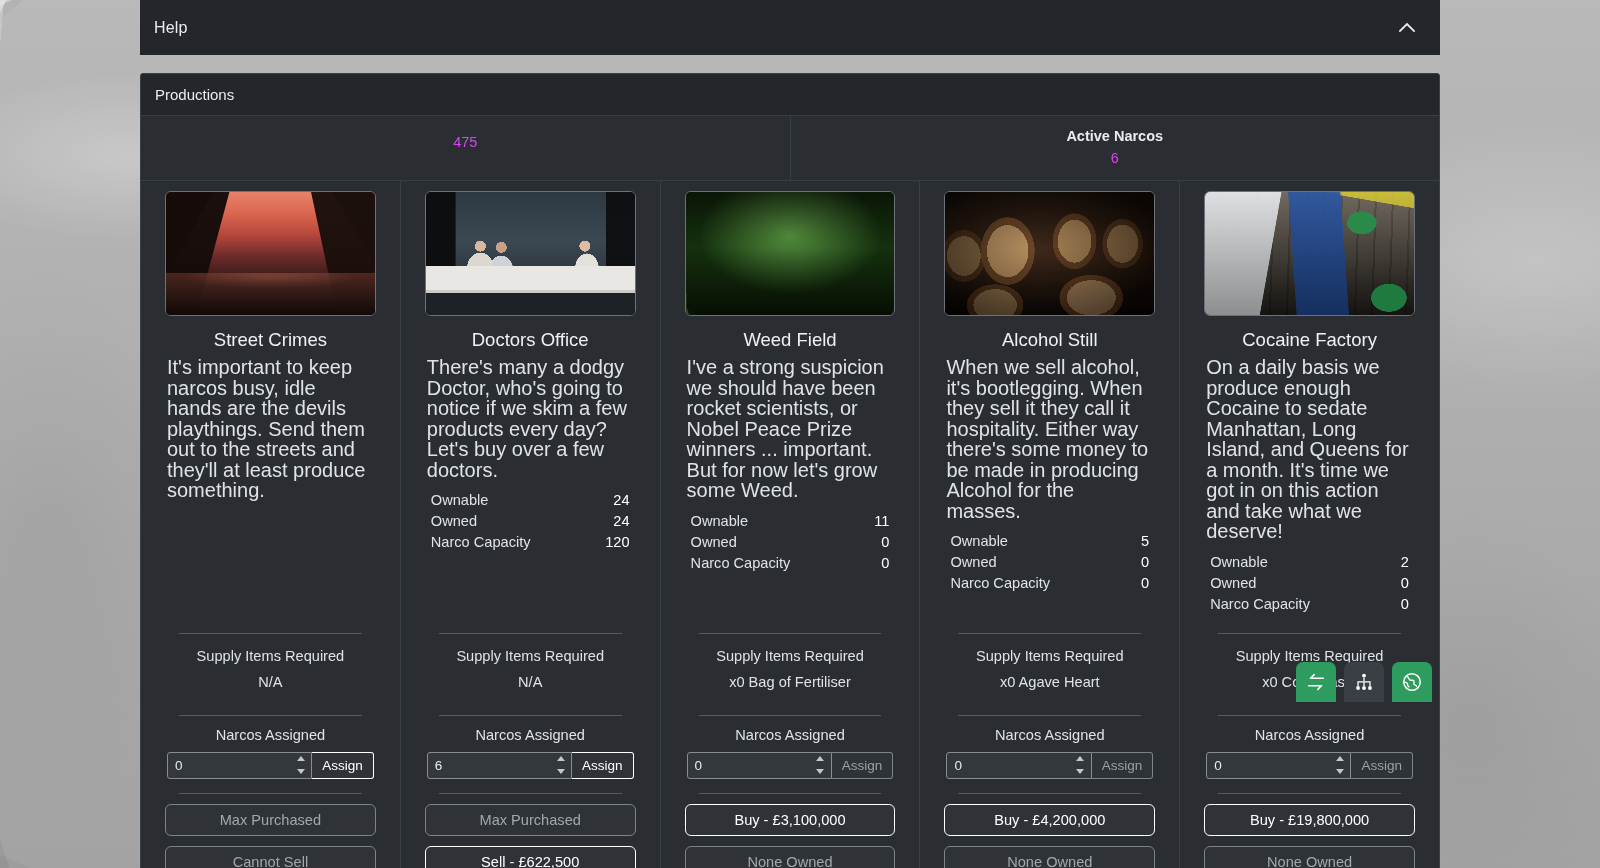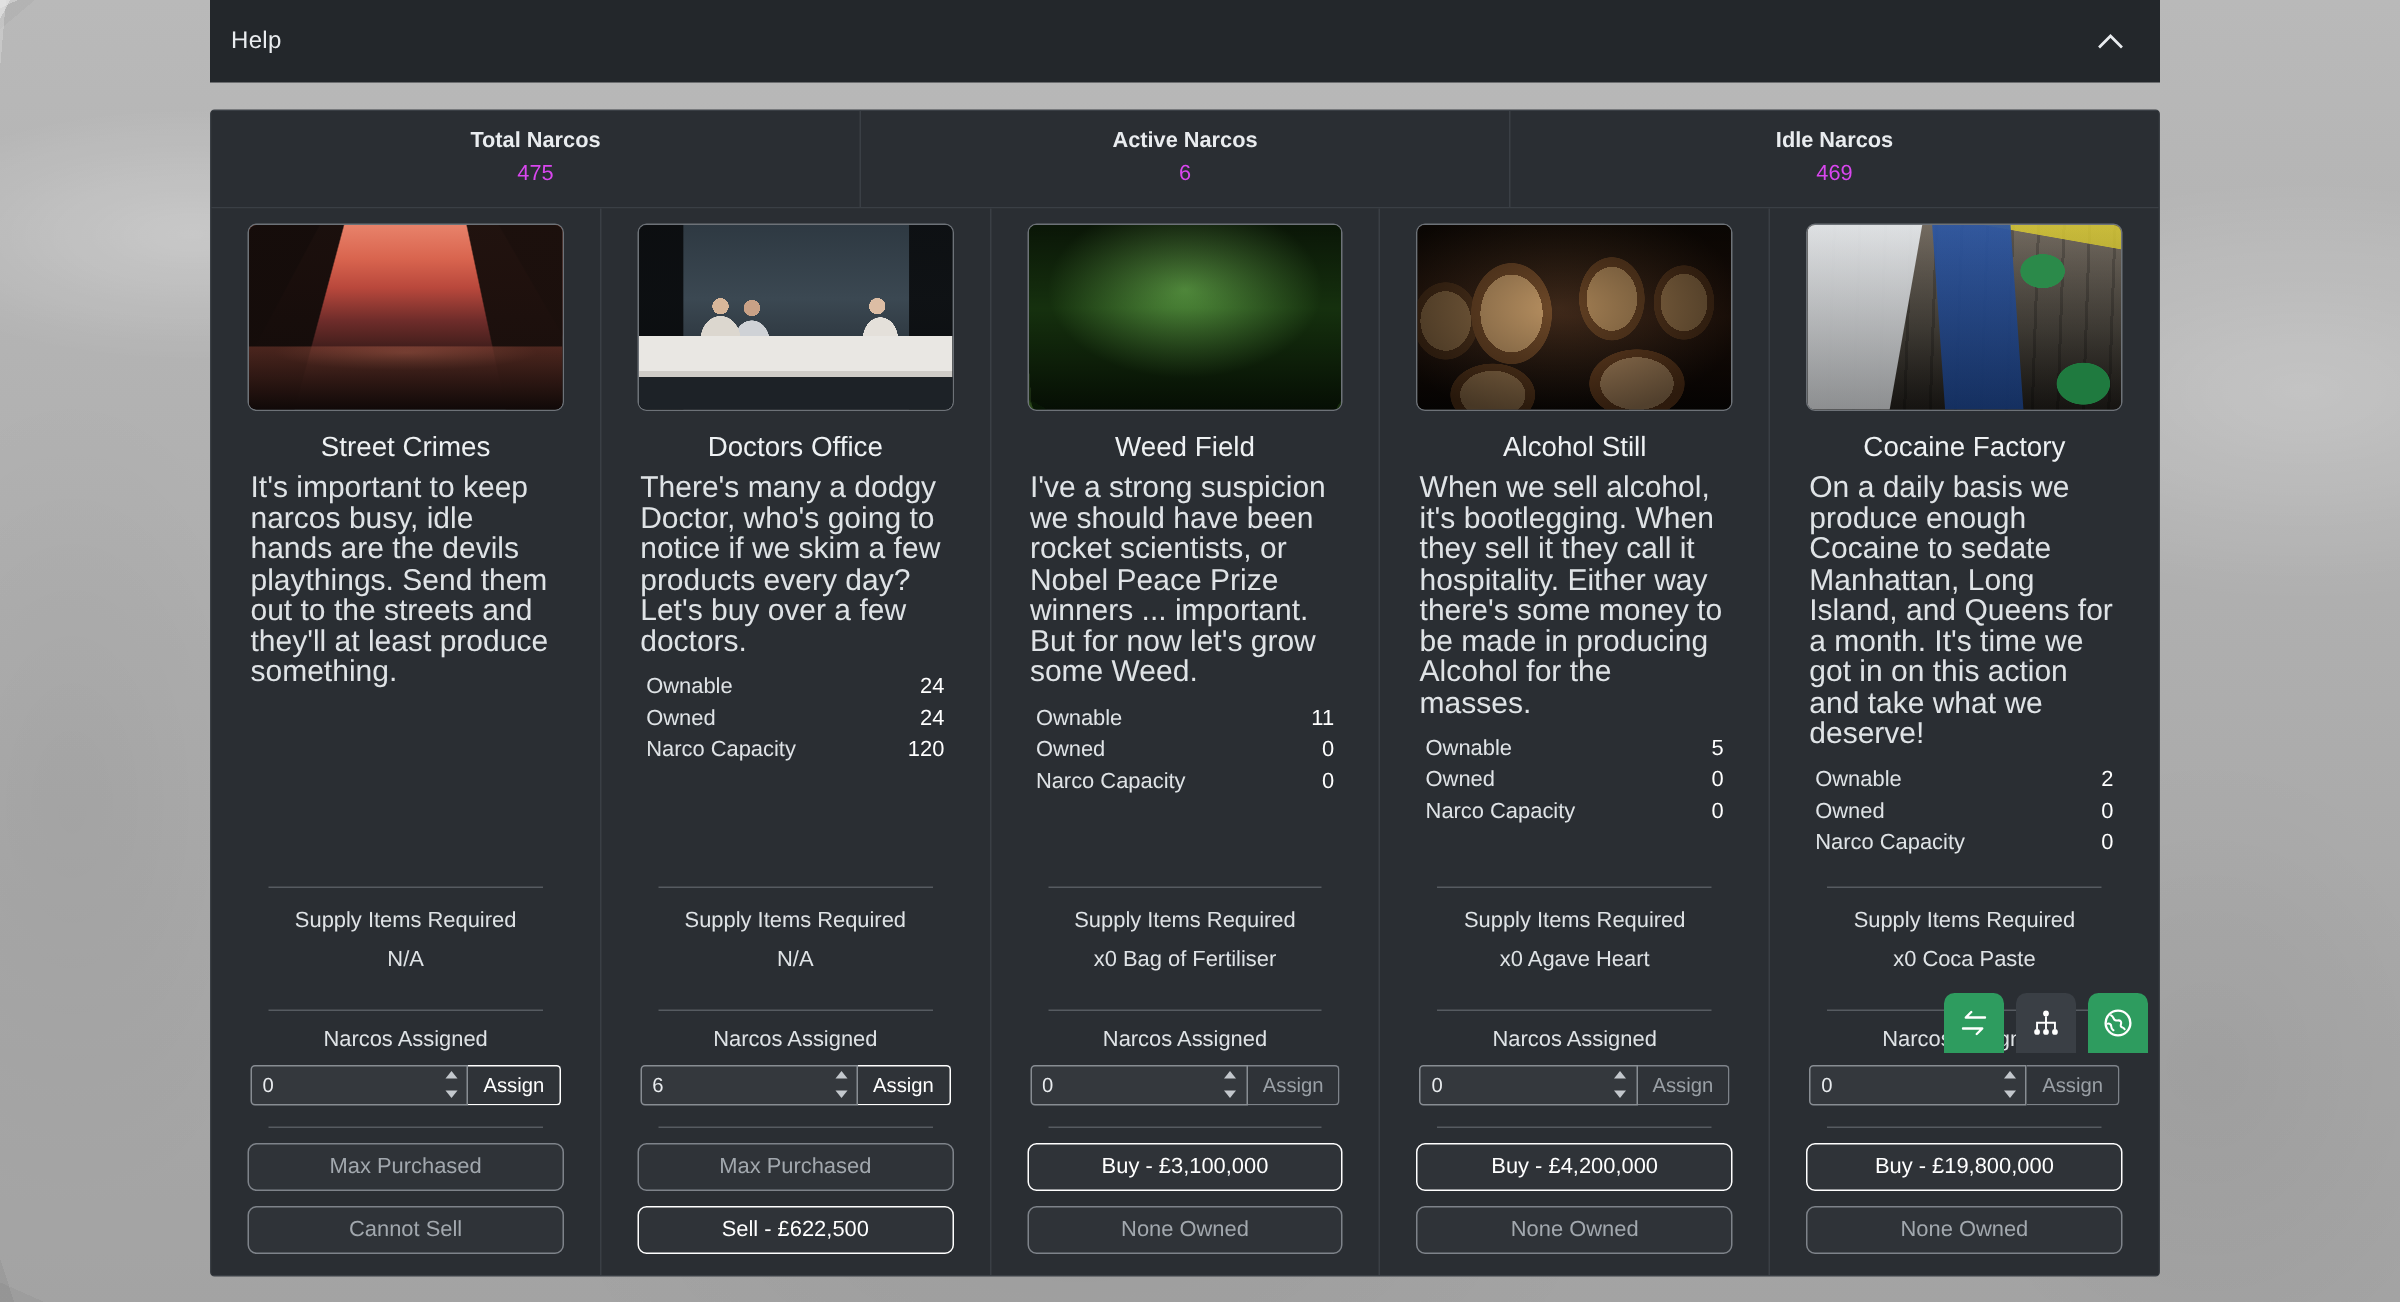--- a/index.html
+++ b/index.html
@@ -391,33 +391,31 @@
     <span class="help-title">Help</span>
     <span class="chev">
       <svg width="22" height="22" viewBox="0 0 22 22" aria-hidden="true">
         <path d="M4 14 L11 7 L18 14" fill="none" stroke="#e9ecef" stroke-width="1.8" stroke-linecap="square"></path>
       </svg>
     </span>
   </div>
 
   <div class="panel">
 
+    <div class="panel-head">
+      <span class="panel-head-title">Productions</span>
+    </div>
 
     <div class="stats">
       <div class="stat">
-        <div class="stat-label">Total Narcos</div>
         <div class="stat-value">475</div>
       </div>
       <div class="stat">
         <div class="stat-label">Active Narcos</div>
         <div class="stat-value">6</div>
-      </div>
-      <div class="stat">
-        <div class="stat-label">Idle Narcos</div>
-        <div class="stat-value">469</div>
       </div>
     </div>
 
     <div class="cards" id="cards-row">
         <div class="card">
       <div class="thumb">
         <div class="art art-alley"></div>
       </div>
 
       <div class="card-title">Street Crimes</div>

